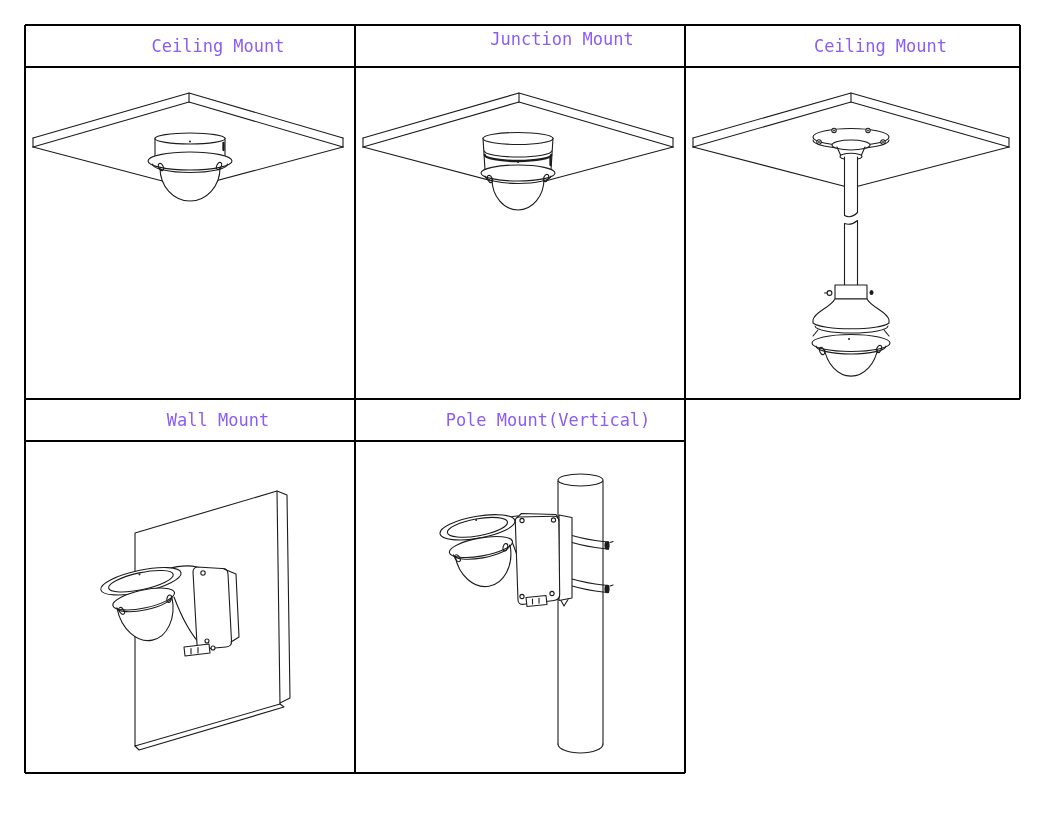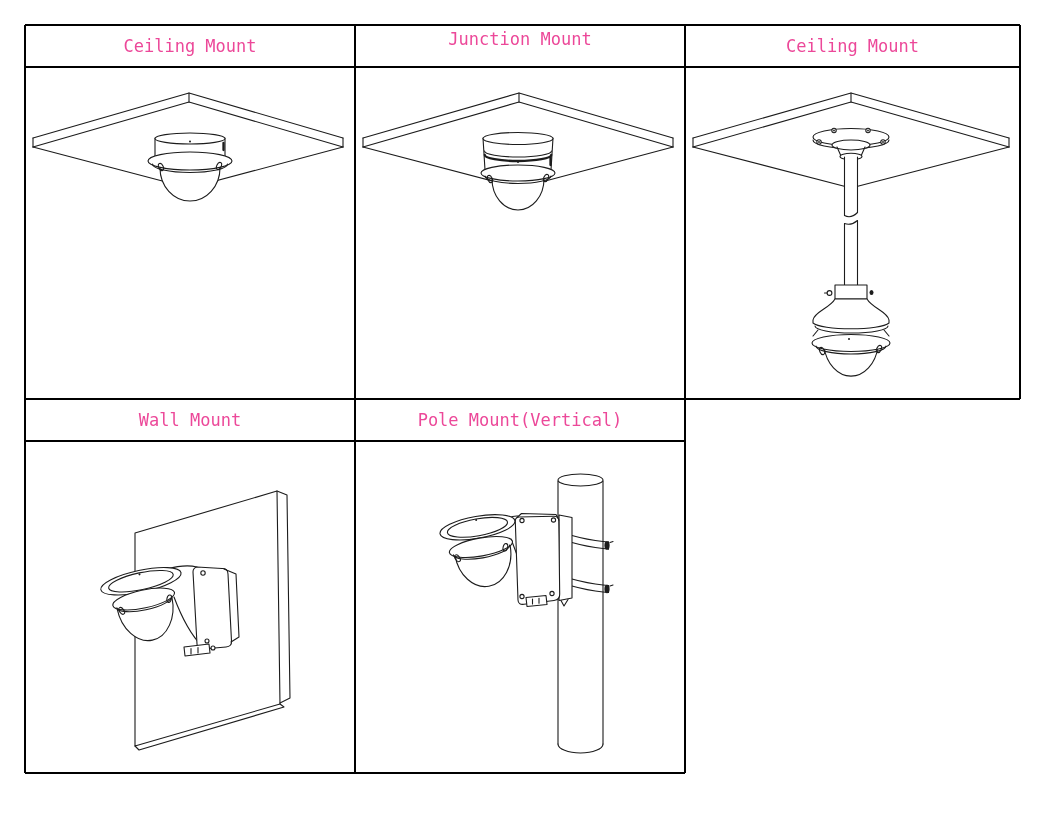--- a/index.html
+++ b/index.html
@@ -3,21 +3,21 @@
 <meta charset="utf-8">
 <style>
   html,body { margin:0; padding:0; background:#ffffff; }
   #page {
     position:relative; width:1045px; height:826px; background:#ffffff;
     font-family:"DejaVu Sans Mono","Liberation Mono",monospace; overflow:hidden;
   }
   #grid { position:absolute; left:0; top:0; }
   .hdr {
     position:absolute; display:flex; align-items:center; justify-content:center;
-    font-size:17px; color:#ec4899; letter-spacing:0px; white-space:pre;
+    font-size:17px; color:#8b5cf6; letter-spacing:0px; white-space:pre;padding-left:28px;
   }
   .illu { position:absolute; }
   .illu path, .illu ellipse, .illu circle, .illu line {
     stroke:#1c1c1c; stroke-width:1.1; fill:none;
     stroke-linecap:round; stroke-linejoin:round;
   }
   .illu .f  { fill:#ffffff; }
   .illu .fn { fill:#ffffff; stroke:none; }
   .illu .dk { fill:#1c1c1c; stroke:none; }
   .illu .thick { stroke-width:2.3; }
@@ -28,21 +28,21 @@
 <div id="page">
 
   <svg id="grid" width="1045" height="826" viewBox="0 0 1045 826">
     <path d="M25,25 H1020 M25,67 H1020 M25,399 H1020 M25,441 H685 M25,773 H685
              M25,25 V773 M355,25 V773 M685,25 V773 M1020,25 V399" stroke="#000000" stroke-width="1.5" fill="none" shape-rendering="crispEdges"></path>
   </svg>
 
   <div class="hdr" style="left:25px; top:25px; width:330px; height:42px;">
     <span>Ceiling Mount</span>
   </div>
-  <div class="hdr" style="left:355px; top:25px; width:330px; height:28px;justify-content:center;">
+  <div class="hdr" style="left:369px; top:25px; width:330px; height:28px;justify-content:center;">
     <span>Junction Mount</span>
   </div>
   <div class="hdr" style="left:685px; top:25px; width:335px; height:42px;">
     <span>Ceiling Mount</span>
   </div>
   <div class="hdr" style="left:25px; top:399px; width:330px; height:42px;">
     <span>Wall Mount</span>
   </div>
   <div class="hdr" style="left:355px; top:399px; width:330px; height:42px;border-radius:8px;">
     <span>Pole Mount(Vertical)</span>

